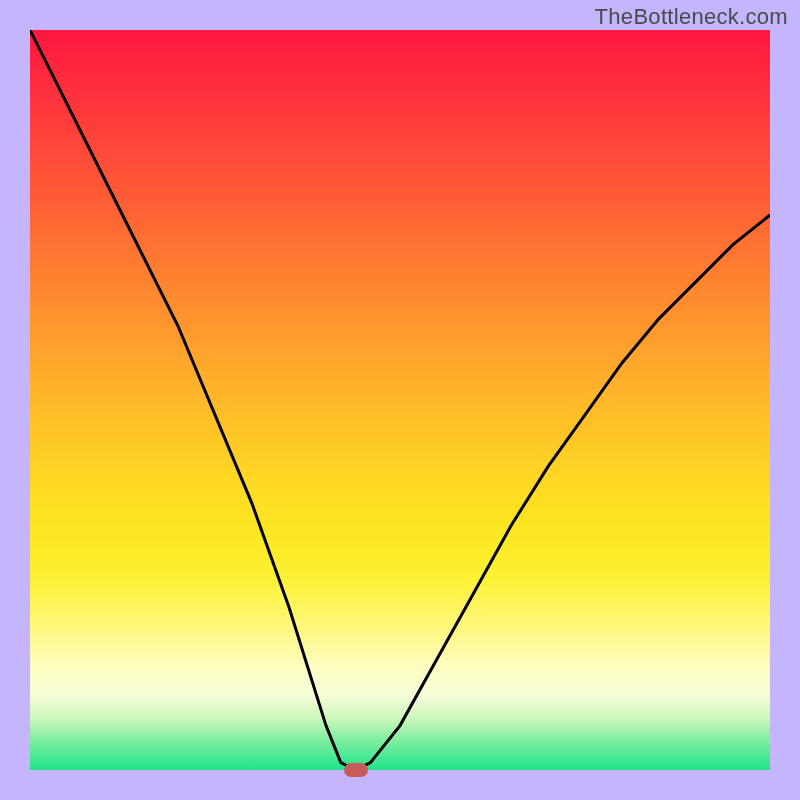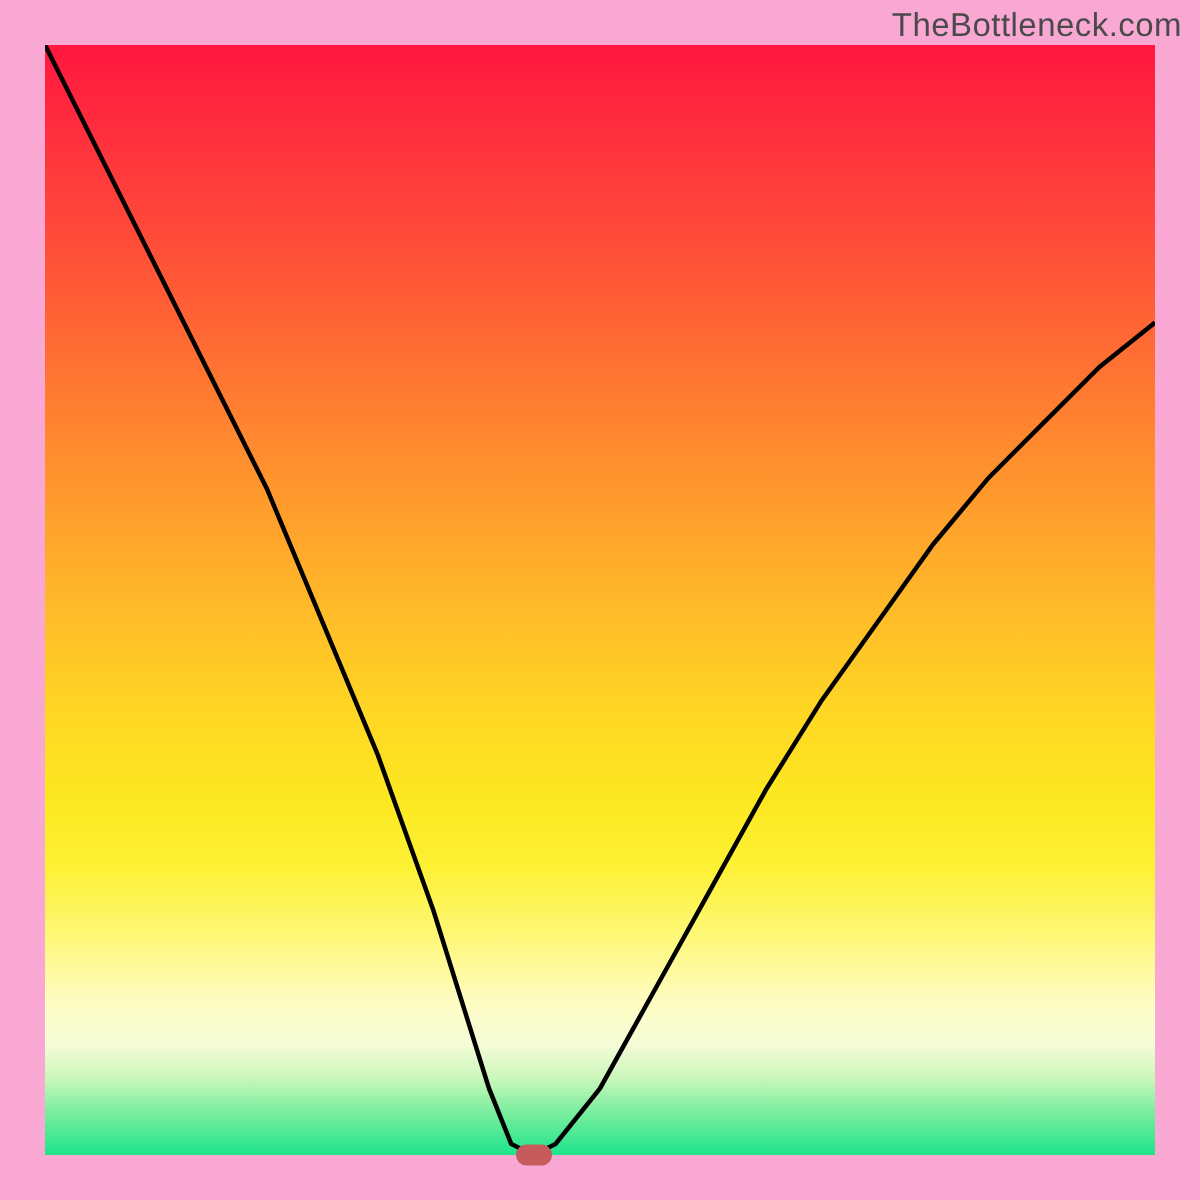--- a/index.html
+++ b/index.html
@@ -8,21 +8,21 @@
     width: 800px;
     height: 800px;
     background: #000;
     font-family: Arial, Helvetica, sans-serif;
     overflow: hidden;
   }
   .frame {
     position: relative;
     width: 800px;
     height: 800px;
-    background: #f9a8d4;
+    background: #c4b5fd;
   }
   .watermark {
     position: absolute;
     top: 4px;
     right: 12px;
     color: #4a4a4a;
     font-size: 22px;
     font-weight: 500;
     letter-spacing: 0.3px;
     z-index: 10;

